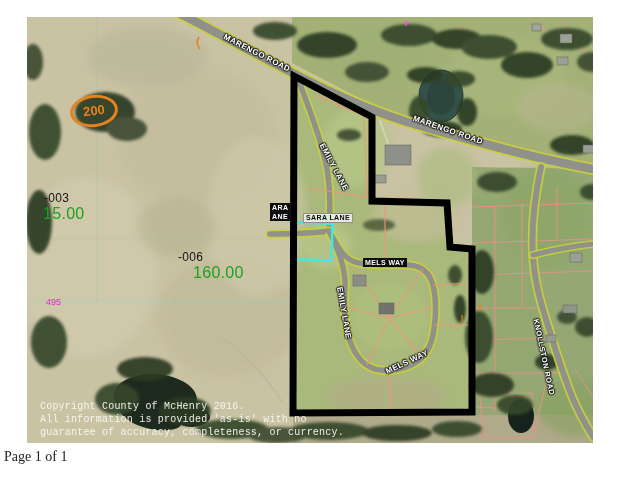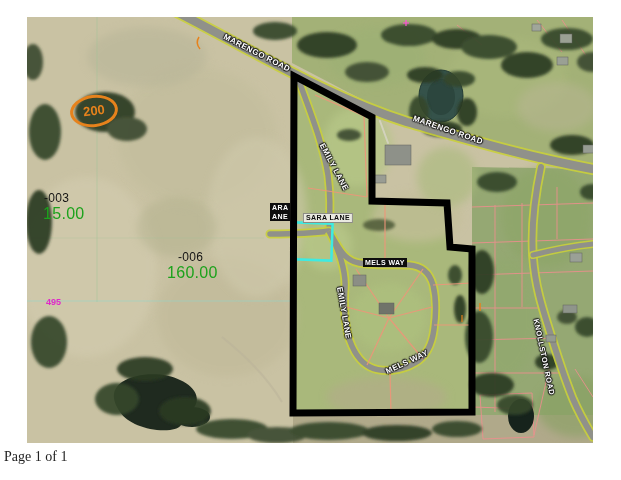--- a/index.html
+++ b/index.html
@@ -23,21 +23,21 @@
   .chip-dark {
     position:absolute; background:#0d0d0d; color:#fff; font-weight:bold;
     font-size:7px; line-height:9px; letter-spacing:.4px; padding:0 2px; white-space:nowrap;
   }
   .chip-light {
     background:#e9e9e0; color:#0d0d0d; border:1px solid #8c8c84;
     font-size:7px; line-height:8px; letter-spacing:.4px; padding:0 2px;
   }
   .pid  { position:absolute; font-size:12px; color:#141414; letter-spacing:.3px; }
   .pacres { position:absolute; font-size:16px; color:#1ca21c; letter-spacing:.3px; }
-  .ref { position:absolute; font-size:9px; font-weight:bold; color:#e028c8; }
+  .ref { position:absolute; font-size:9px; font-weight:normal; color:#e028c8; }
   .shield {
     position:absolute; width:42px; height:26px; border:3px solid #e6821c;
     border-radius:50%; color:#e6821c; font-weight:bold; font-size:13px;
     line-height:26px; text-align:center; transform:rotate(-7deg);
   }
   .copyright {
     position:absolute; left:13px; top:383px;
     font-family:"Liberation Mono", monospace; font-size:10px; line-height:13px;
     color:rgba(248,248,242,0.95); white-space:nowrap; letter-spacing:.2px;
   }
@@ -244,19 +244,24 @@
     <div class="lbl halo" style="left:380px;top:345px;transform:translate(-50%,-50%) rotate(-25deg);">MELS WAY</div>
     <div class="lbl halo" style="left:517px;top:340px;font-size:7.5px;transform:translate(-50%,-50%) rotate(78deg);">KNOLLSTON ROAD</div>
 
     <div class="shield" style="left:43px;top:78px;">
       <span>200</span>
     </div>
 
     <div class="pid" style="left:17px;top:174px;">-003</div>
     <div class="pacres" style="left:16px;top:188px;">15.00</div>
     <div class="pid" style="left:151px;top:233px;">-006</div>
-    <div class="pacres" style="left:140px;top:247px;">160.00</div>
+    <div class="pacres" style="left:166px;top:247px;">160.00</div>
     <div class="ref" style="left:19px;top:280px;">495</div>
 
+    <div class="copyright">
+      <div>Copyright County of McHenry 2016.</div>
+      <div>All information is provided 'as-is' with no</div>
+      <div>guarantee of accuracy, completeness, or currency.</div>
+    </div>
   </div>
 
   <div class="footer">Page 1 of 1</div>
 </div>
 
 </body></html>

